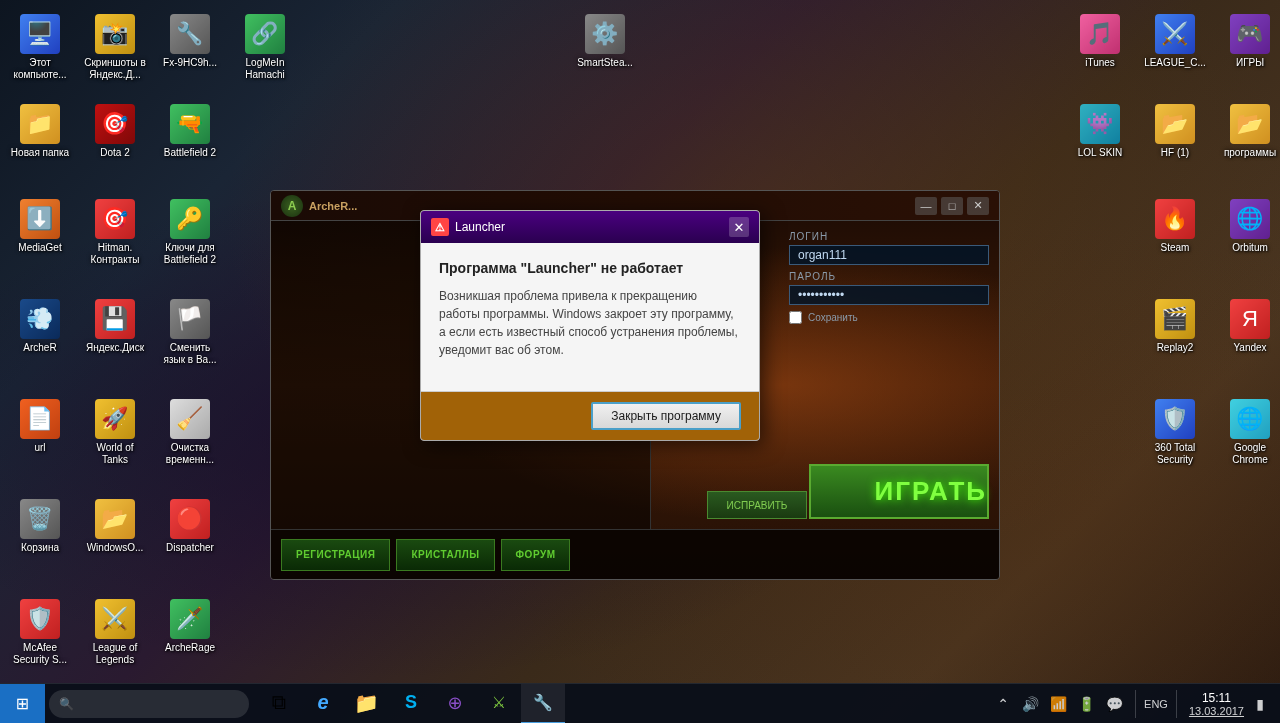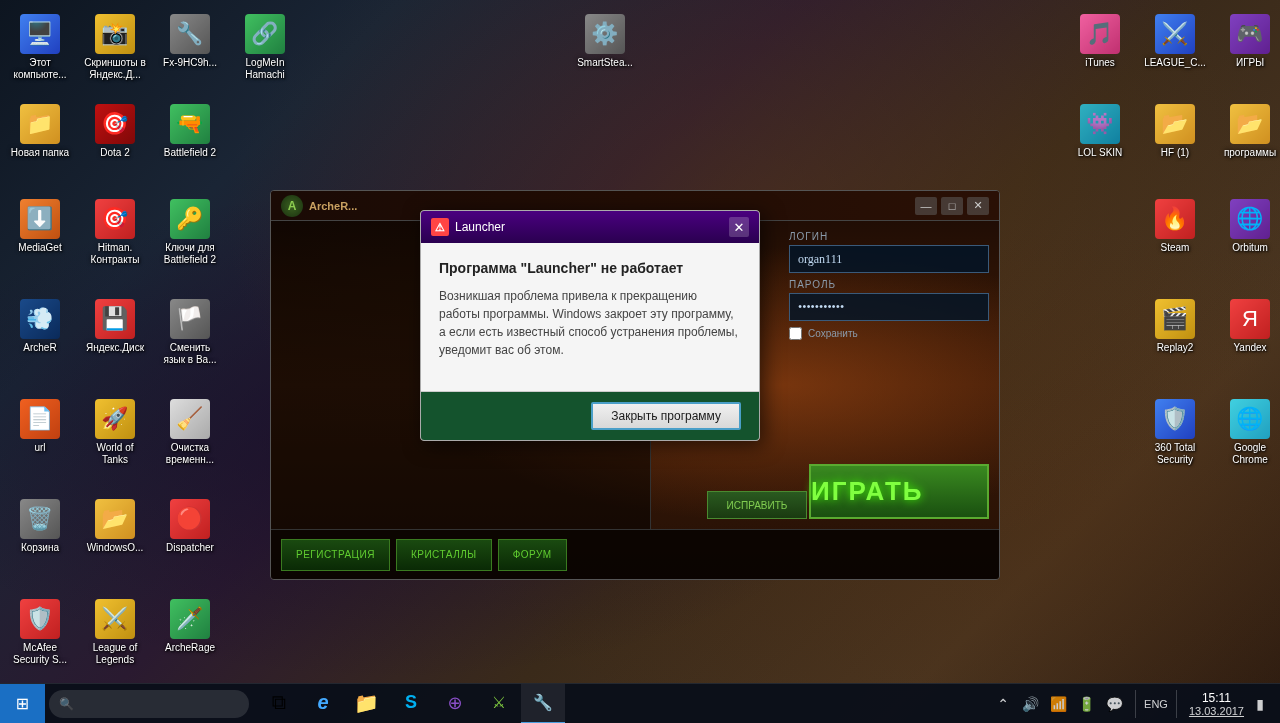--- a/index.html
+++ b/index.html
@@ -251,49 +251,48 @@
     }
     .login-label {
       font-size: 10px;
       color: #8a9aaa;
       text-transform: uppercase;
       letter-spacing: 1px;
       margin-bottom: 3px;
     }
     .login-input {
       width: 100%;
-      height: 28px;
+      height: 20px;
       background: rgba(0,20,40,0.8);
       border: 1px solid #3a5a7a;
       color: #c0d8f0;
       font-size: 12px;
       padding: 0 8px;
       margin-bottom: 6px;
       outline: none;
-      font-family: Liberation Serif, serif;
     }
     .login-checkbox {
       display: flex;
       align-items: center;
       gap: 6px;
       margin-bottom: 6px;
     }
     .login-checkbox span { font-size: 10px; color: #8a9aaa; }
 
     .play-btn {
       position: absolute;
       bottom: 10px;
       right: 10px;
       width: 180px;
       height: 55px;
       background: linear-gradient(180deg, #3a8a20, #1a5010);
       border: 2px solid #5aaa30;
       display: flex;
       align-items: center;
-      justify-content: flex-start;
+      justify-content: flex-end;
       cursor: pointer;
     }
     .play-btn span {
       font-size: 26px;
       font-weight: bold;
       color: #80ff40;
       text-shadow: 0 0 10px #40ff00;
       font-family: Arial, sans-serif;
       letter-spacing: 2px;
     }
@@ -331,21 +330,21 @@
       height: 32px;
       padding: 0 14px;
       background: linear-gradient(180deg, #1a4a10, #0a2a05);
       border: 1px solid #3a7a20;
       color: #60cc30;
       font-size: 10px;
       cursor: pointer;
       display: flex;
       align-items: center;
       justify-content: center;
-      font-weight: normal;
+      font-weight: bold;
       letter-spacing: 0.5px;
     }
 
     
     .error-dialog-overlay {
       position: absolute;
       top: 0;
       left: 0;
       width: 1280px;
       height: 680px;
@@ -411,21 +410,21 @@
       margin-bottom: 10px;
       line-height: 1.3;
     }
     .dialog-sub-text {
       font-size: 12px;
       color: #444;
       line-height: 1.5;
       margin-bottom: 16px;
     }
     .dialog-footer {
-      background: #14532d;
+      background: #a16207;
       padding: 10px 18px;
       border-top: 1px solid #ccc;
       display: flex;
       justify-content: flex-end;
     }
     .dialog-close-program-btn {
       height: 28px;
       padding: 0 18px;
       background: linear-gradient(180deg, #f0f0f0, #d8d8d8);
       border: 2px solid #4a9fc8;

